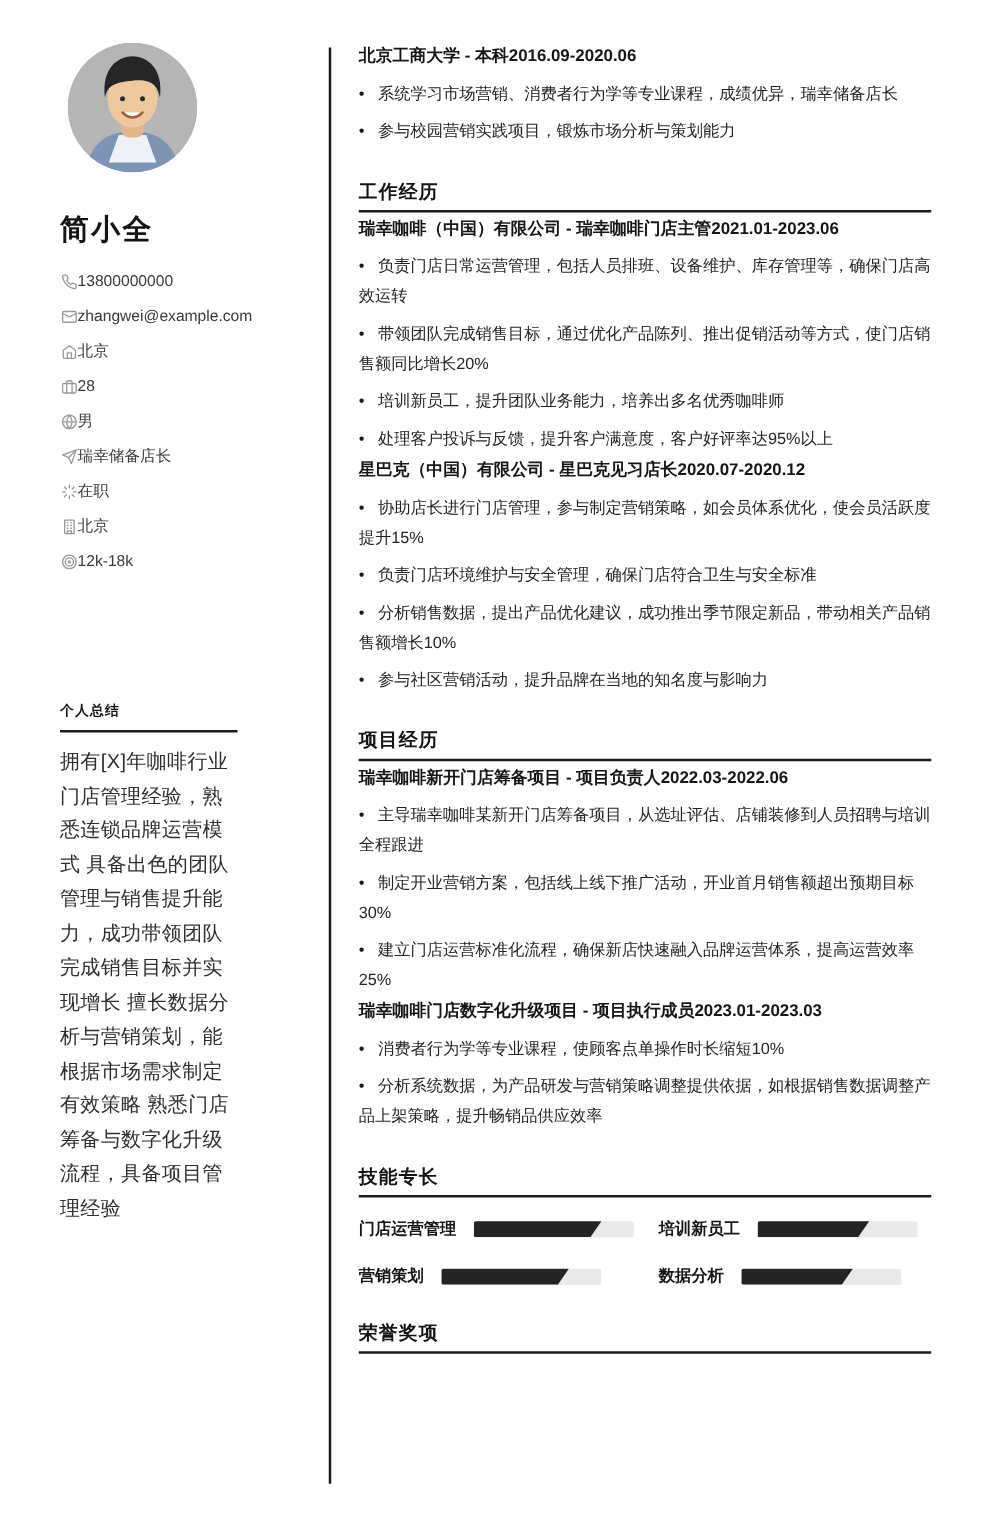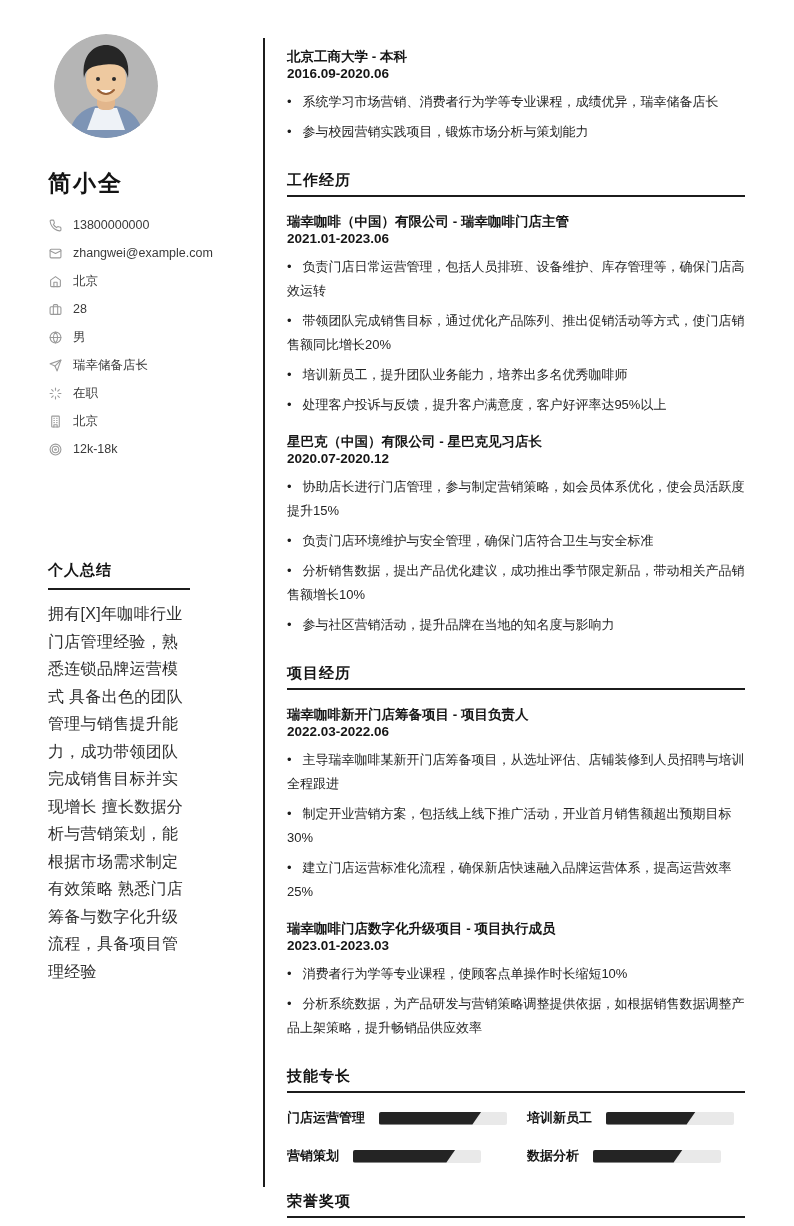--- a/index.html
+++ b/index.html
@@ -10,36 +10,36 @@
 
   
   .divider{position:absolute;left:263px;top:38px;width:2px;height:1149px;background:#1c1c1c;}
 
   
   .sidebar{width:236px;box-sizing:border-box;padding:34px 46px 0 48px;flex:none;}
   .avatar{width:104px;height:104px;border-radius:50%;overflow:hidden;margin-left:6px;}
   .avatar svg{display:block;width:104px;height:104px;}
   h1.name{margin:30px 0 0 0;font-size:23px;font-weight:700;letter-spacing:2px;color:#141414;}
   ul.contacts{list-style:none;margin:12px 0 0 0;padding:0;}
-  ul.contacts li{display:flex;align-items:center;gap:11px;height:28px;font-size:12.5px;color:#3a3a3a;}
+  ul.contacts li{display:flex;align-items:center;height:28px;font-size:12.5px;color:#3a3a3a;}
   .cicon{width:14px;height:14px;flex:none;color:#9a9a9a;display:flex;align-items:center;justify-content:center;}
   .cicon svg{width:13px;height:13px;stroke:#9a9a9a;fill:none;stroke-width:2;stroke-linecap:round;stroke-linejoin:round;}
 
   .summary{margin-top:98px;}
-  .summary h3{margin:0;font-size:15px;font-weight:700;letter-spacing:1px;color:#141414;
+  .summary h3{margin:0;font-size:11px;font-weight:700;letter-spacing:1px;color:#141414;
               border-bottom:2px solid #1c1c1c;padding-bottom:8px;}
   .summary p{margin:10px 0 0 0;font-size:16px;line-height:27.5px;color:#2e2e2e;letter-spacing:0.3px;}
 
   
   .main{flex:1;box-sizing:border-box;padding:32px 49px 0 51px;}
   h2.sec{margin:0;font-size:15px;font-weight:700;letter-spacing:1px;color:#141414;
          border-bottom:2px solid #1c1c1c;padding-bottom:5px;}
   section.block{margin-top:0;}
   section.block + section.block{margin-top:27px;}
-  .ehead{display:flex;justify-content:flex-end;align-items:baseline;margin-top:16px;flex-direction:column;}
+  .ehead{display:flex;justify-content:flex-start;align-items:baseline;margin-top:4px;}
   .ename{font-size:13.5px;font-weight:700;color:#161616;}
   .edate{font-size:13.5px;font-weight:700;color:#161616;white-space:nowrap;}
   p.b{margin:6px 0 0 0;font-size:13px;line-height:24px;color:#242424;}
   p.b::before{content:"\2022\00a0\00a0\00a0";font-size:13px;color:#1c1c1c;}
   p.b:first-of-type{margin-top:9px;}
 
   
   .skills-grid{display:grid;grid-template-columns:1fr 1fr;column-gap:18px;row-gap:19px;margin-top:16px;gap:20px;}
   .skill{display:flex;align-items:center;}
   .skill .slabel{font-size:13px;font-weight:700;color:#161616;margin-right:14px;white-space:nowrap;}

